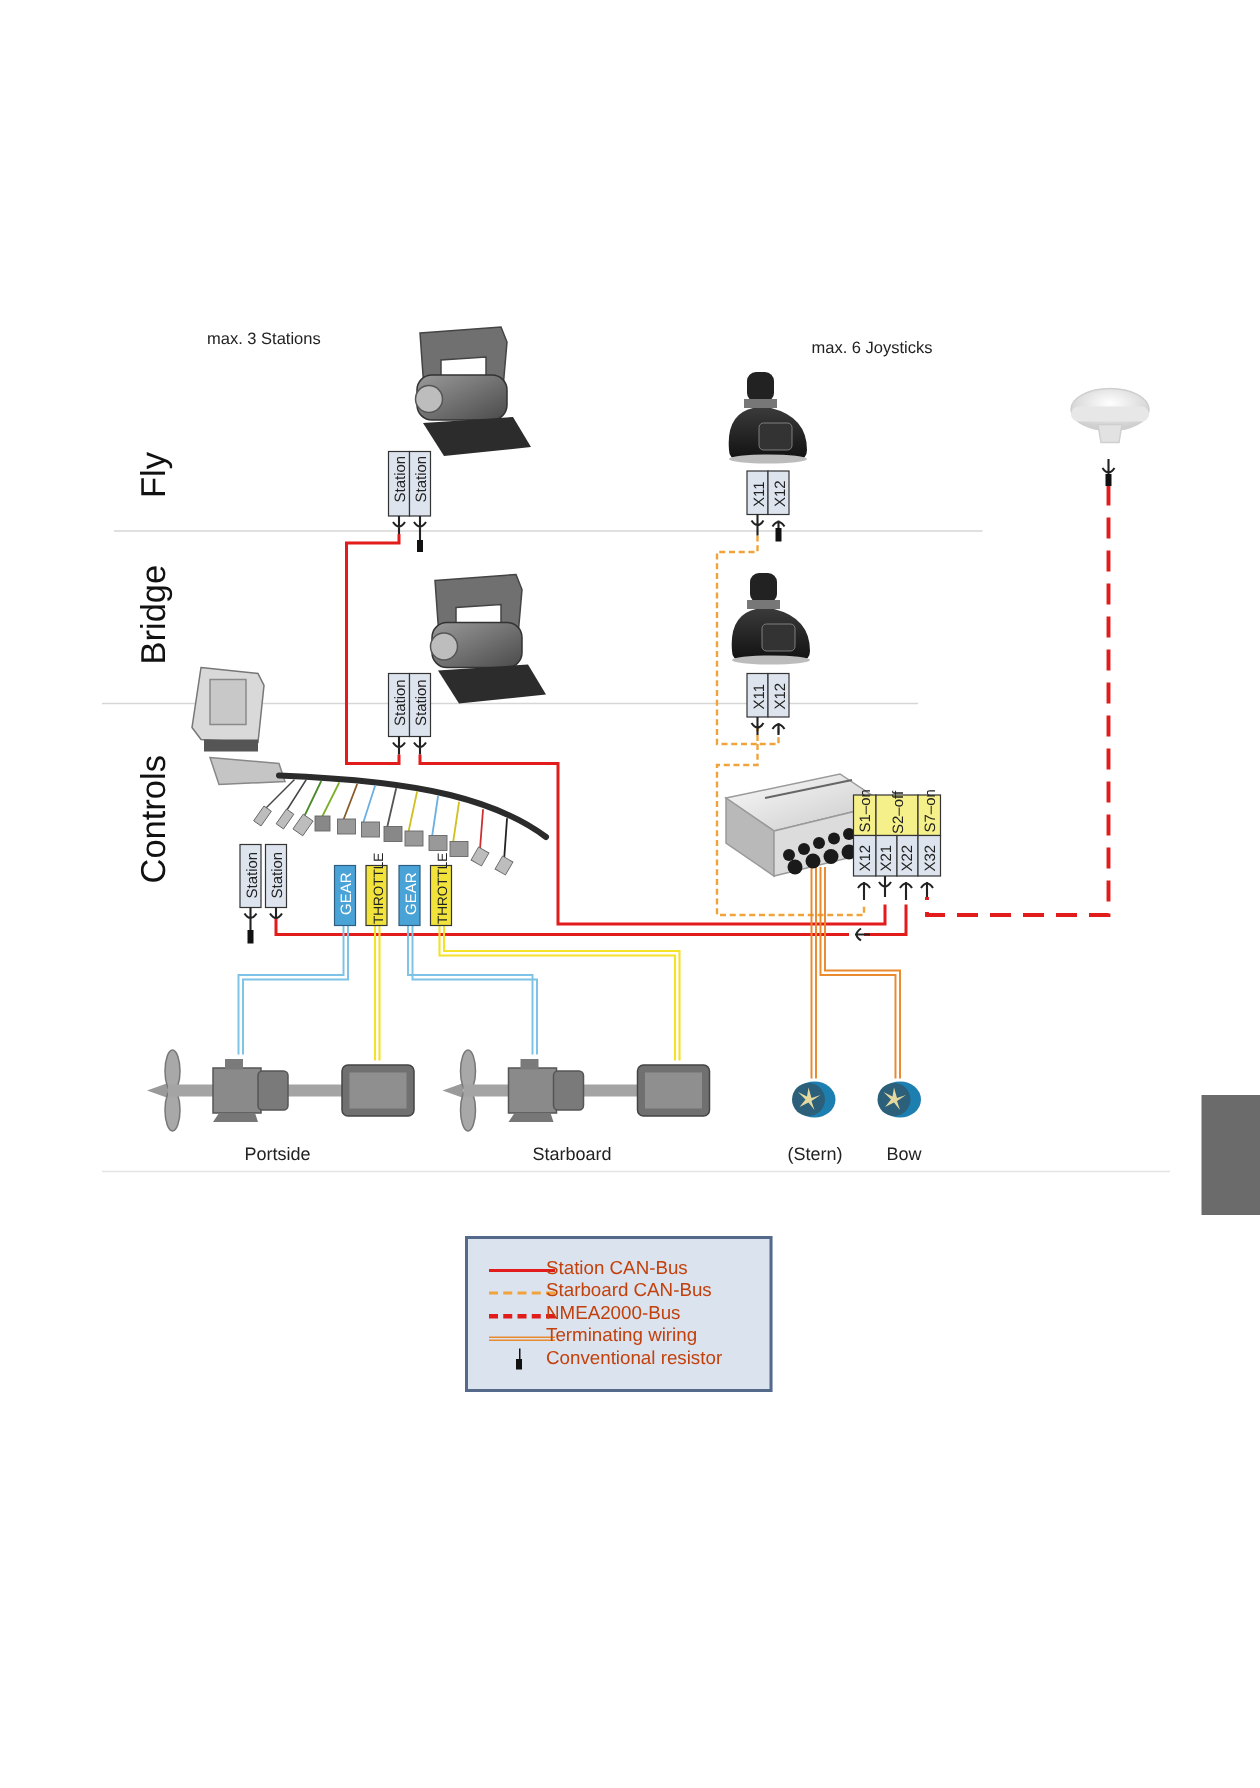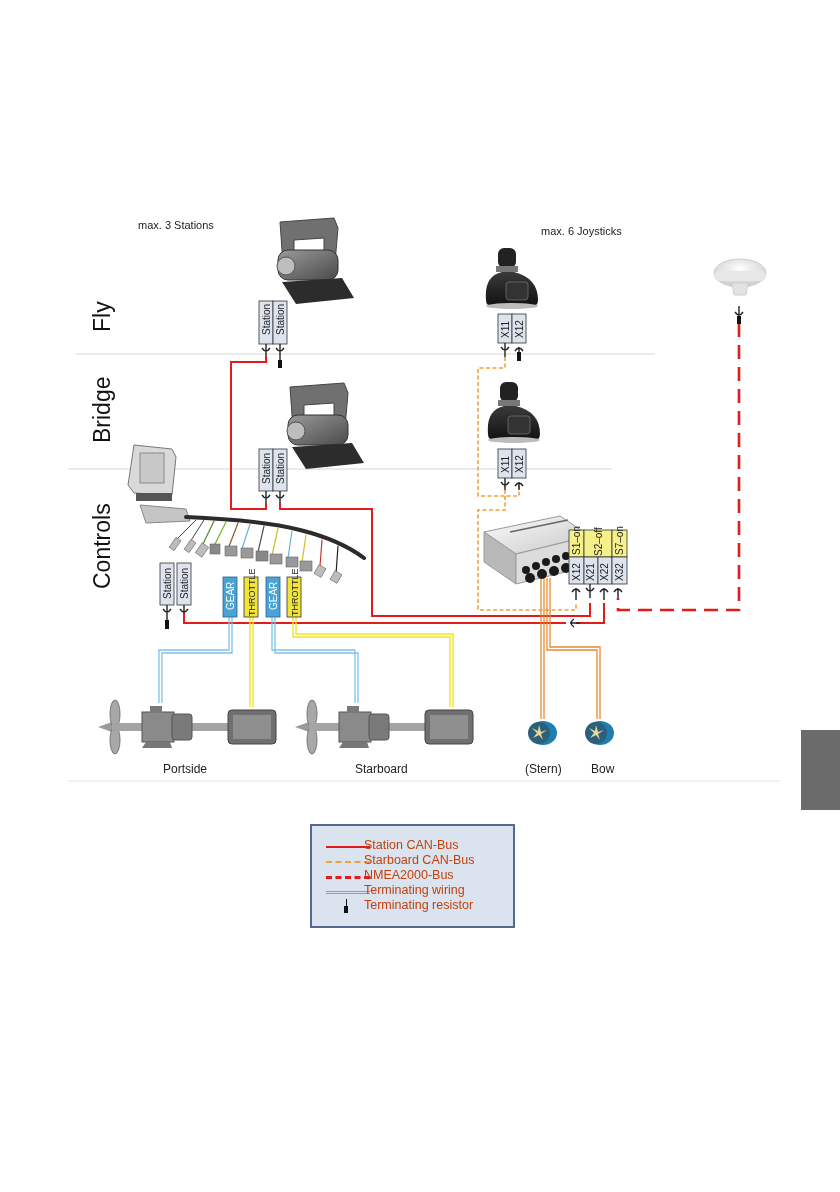--- a/index.html
+++ b/index.html
@@ -310,15 +310,15 @@
     <div class="leg-sym" style="border-top:3px dashed #e21b1b;"></div>
     <span class="leg-text">NMEA2000-Bus</span>
   </div>
   <div class="leg-row" style="top:58px">
     <div class="leg-sym" style="border-top:3px double #e98a2f; height:2px;"></div>
     <span class="leg-text">Terminating wiring</span>
   </div>
   <div class="leg-row" style="top:73px">
     <div style="position:absolute;left:34px;top:0px;width:1px;height:8px;background:#111;"></div>
     <div style="position:absolute;left:32px;top:7px;width:4px;height:7px;background:#111;"></div>
-    <span class="leg-text">Terminating resistor</span>
+    <span class="leg-text">Conventional resistor</span>
   </div>
 </div>
 
 </body></html>

